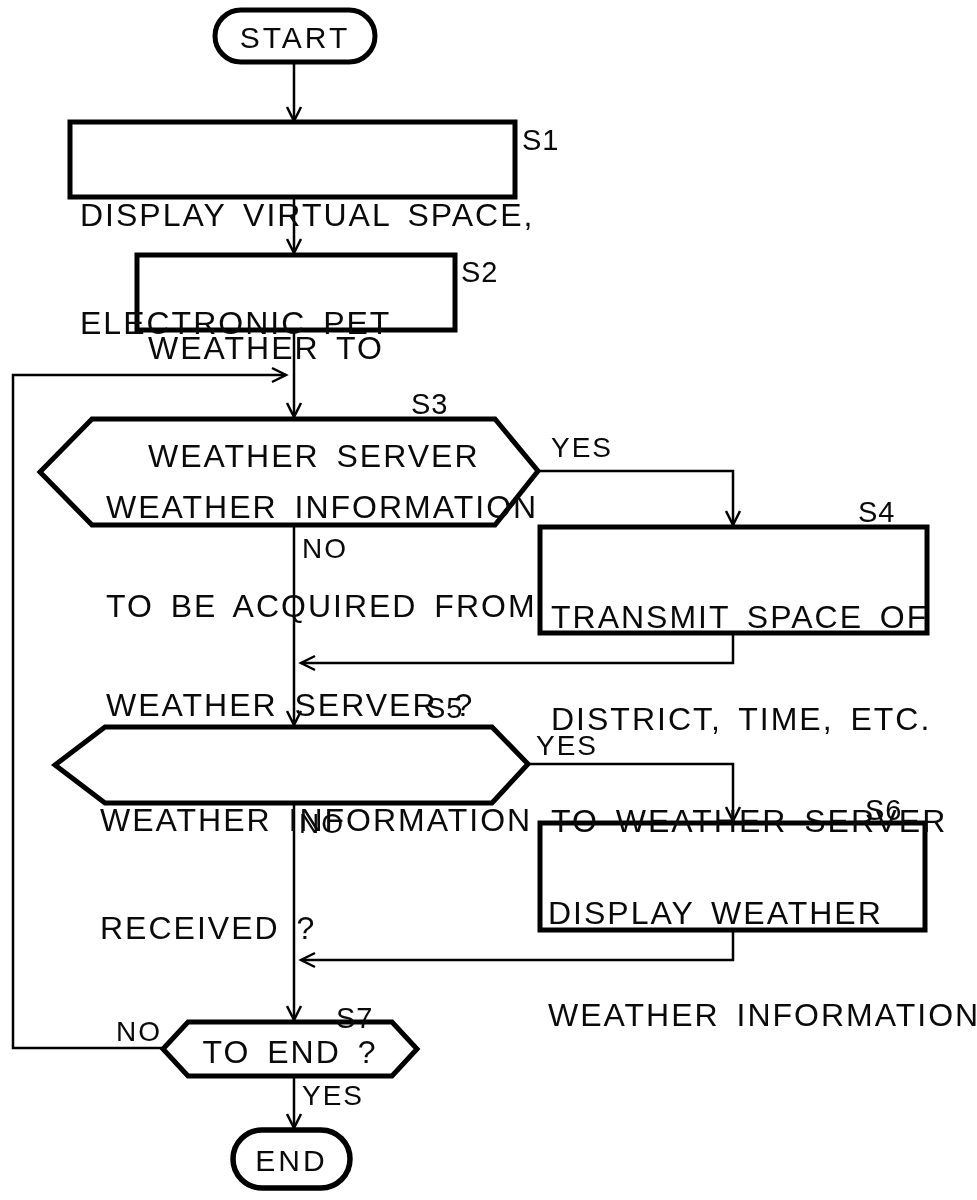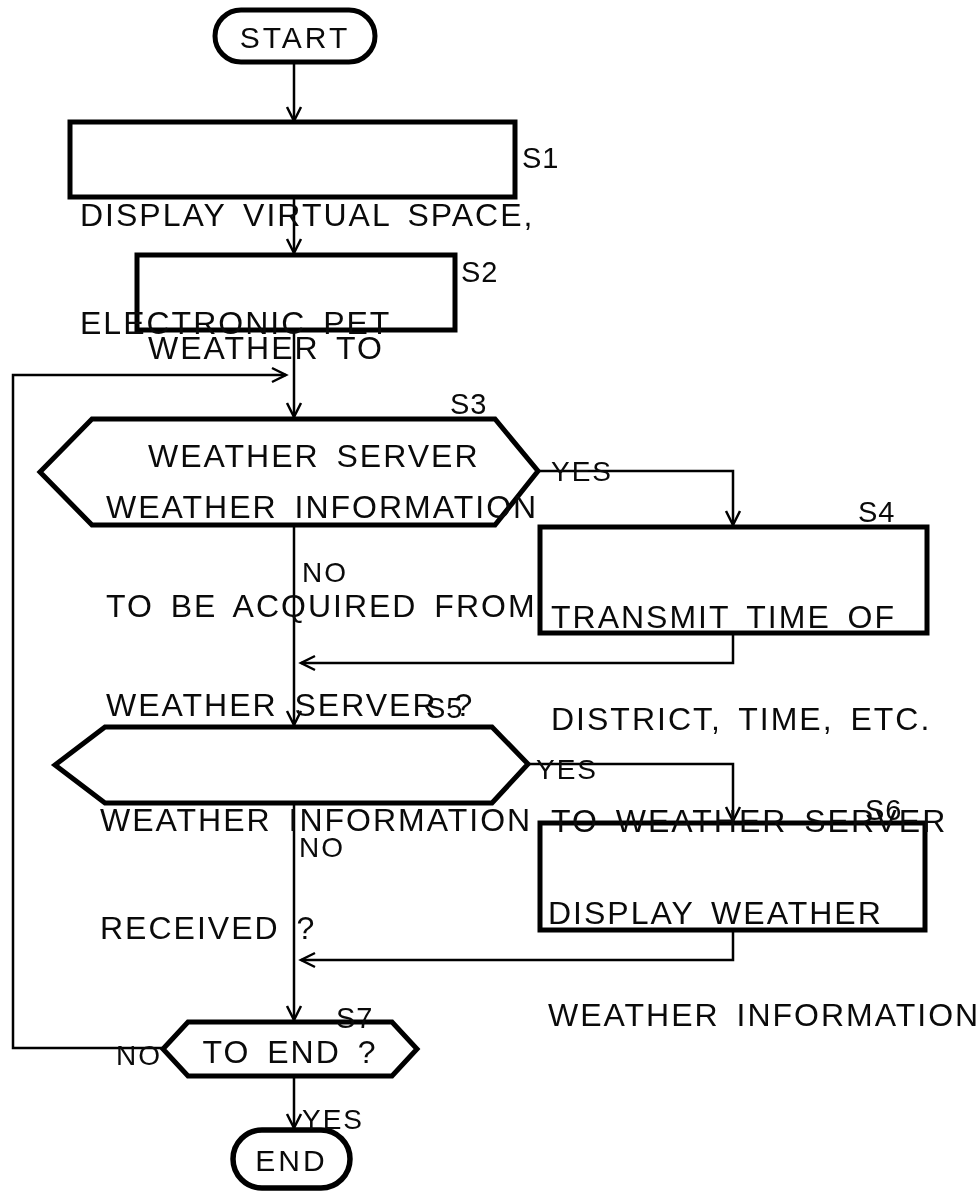--- a/index.html
+++ b/index.html
@@ -18,21 +18,21 @@
     position: absolute;
     font-size: 32px;
     letter-spacing: 2px;
     word-spacing: 6px;
     line-height: 36px;
     white-space: pre;
   }
   .center { text-align: center; }
   .terminator-text { font-size: 30px; letter-spacing: 3px; }
   .step-label { font-size: 29px; letter-spacing: 1px; }
-  .branch-label { font-size: 28px; letter-spacing: 2px; margin-top: 24px; }
+  .branch-label { font-size: 28px; letter-spacing: 2px; }
   .lh33 { line-height: 33px; }
   .lh34 { line-height: 34px; }
 </style>
 </head>
 <body>
 
 <div class="canvas">
 
   <svg width="977" height="1200" viewBox="0 0 977 1200">
     <g stroke="#000000" stroke-width="2.5" fill="none">
@@ -83,39 +83,39 @@
       <rect x="233" y="1130" width="117" height="58" rx="29" ry="29" stroke-width="5.5"></rect>
     </g>
   </svg>
 
   <div class="txt center terminator-text" style="left:215px; top:20px; width:160px;">START</div>
 
   <div class="txt" style="left:80px; top:125px;">
     <div>DISPLAY VIRTUAL SPACE,</div>
     <div>ELECTRONIC PET</div>
   </div>
-  <div class="txt step-label" style="left:522px; top:122px;margin-top:18px;">S1</div>
+  <div class="txt step-label" style="left:522px; top:122px;">S1</div>
 
   <div class="txt" style="left:148px; top:258px;">
     <div>WEATHER TO</div>
     <div>WEATHER SERVER</div>
   </div>
   <div class="txt step-label" style="left:461px; top:254px;">S2</div>
 
   <div class="txt lh33" style="left:106px; top:425px;">
     <div>WEATHER INFORMATION</div>
     <div>TO BE ACQUIRED FROM</div>
     <div>WEATHER SERVER ?</div>
   </div>
-  <div class="txt step-label" style="left:450px; top:386px;">S3</div>
+  <div class="txt step-label" style="left:411px; top:386px;">S3</div>
   <div class="txt branch-label" style="left:551px; top:430px;">YES</div>
   <div class="txt branch-label" style="left:302px; top:531px;">NO</div>
 
   <div class="txt lh34" style="left:551px; top:532px;">
-    <div>TRANSMIT TIME OF</div>
+    <div>TRANSMIT SPACE OF</div>
     <div>DISTRICT, TIME, ETC.</div>
     <div>TO WEATHER SERVER</div>
   </div>
   <div class="txt step-label" style="left:858px; top:494px;">S4</div>
 
   <div class="txt" style="left:100px; top:730px;">
     <div>WEATHER INFORMATION</div>
     <div>RECEIVED ?</div>
   </div>
   <div class="txt step-label" style="left:426px; top:690px;">S5</div>

